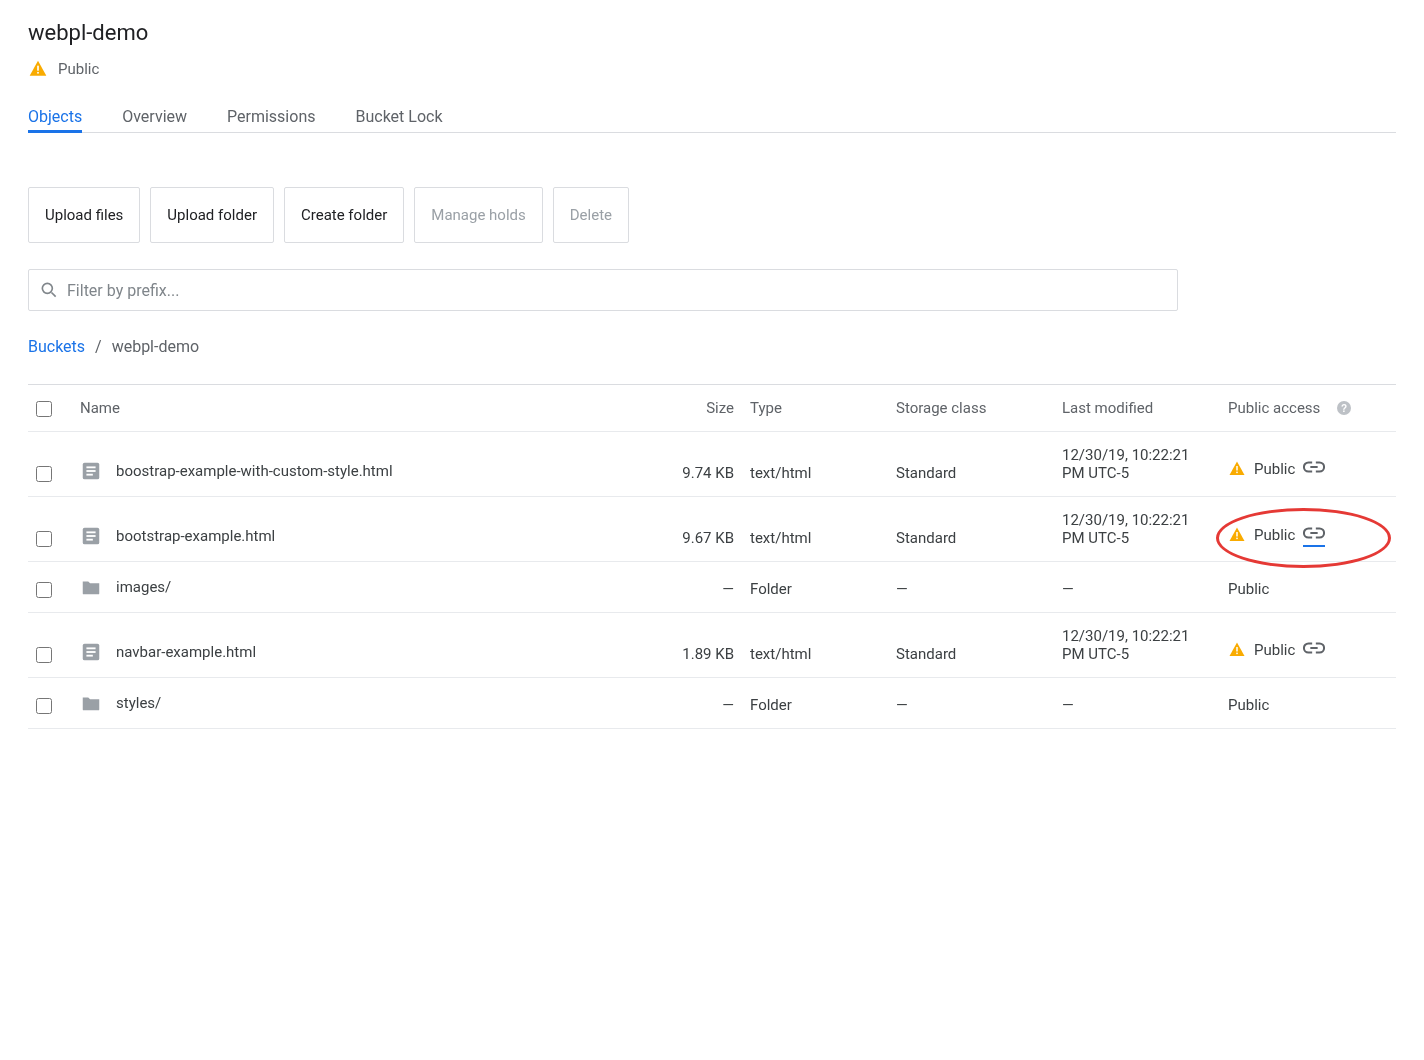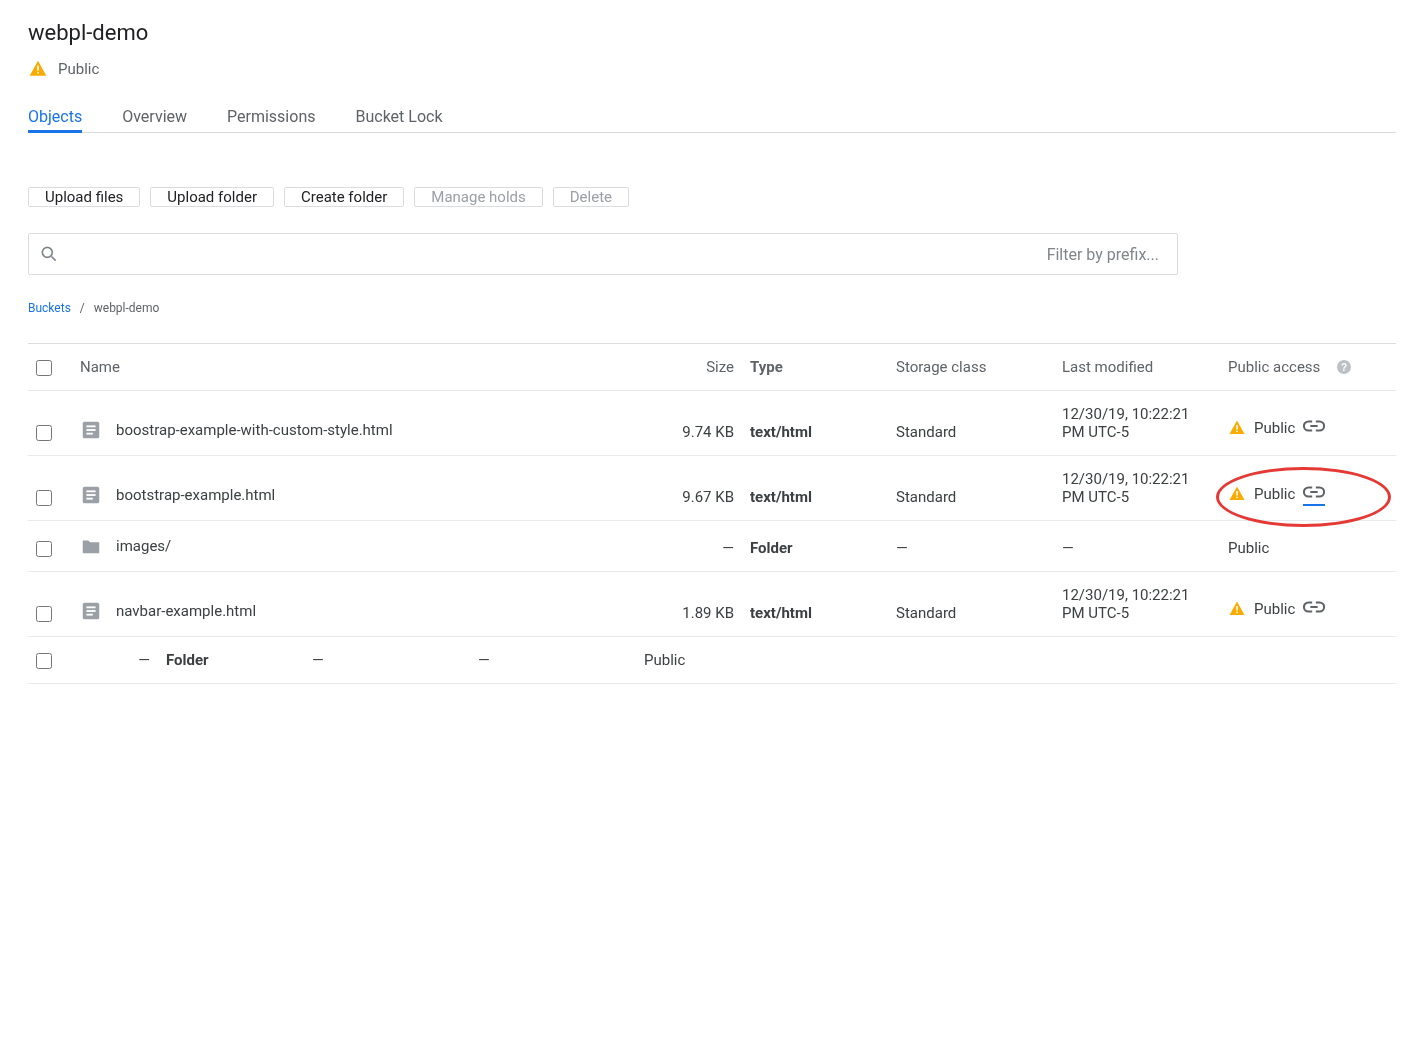--- a/index.html
+++ b/index.html
@@ -49,21 +49,21 @@
     .toolbar {
       display: flex;
       gap: 10px;
       margin-bottom: 26px;
     }
     .btn {
       border: 1px solid #dadce0;
       background: #fff;
       color: #202124;
       font-size: 15px;
-      padding: 0 16px;
+      padding: 18px 16px;
       border-radius: 2px;
       cursor: pointer;
       font-family: inherit;
     }
     .btn.disabled {
       color: #9aa0a6;
       cursor: default;
     }
     .filter-box {
       display: flex;
@@ -77,26 +77,25 @@
       margin-bottom: 26px;
     }
     .filter-box input {
       border: none;
       outline: none;
       font-size: 16px;
       color: #5f6368;
       flex: 1;
       padding: 6px 8px;
       font-family: inherit;
-      text-align: right;
     }
     .filter-box input::placeholder { color: #80868b; }
     .search-icon { width: 20px; height: 20px; fill: #80868b; flex-shrink: 0; }
     .breadcrumb {
-      font-size: 12px;
+      font-size: 16px;
       color: #5f6368;
       margin-bottom: 28px;
     }
     .breadcrumb a { color: #1a73e8; text-decoration: none; }
     .breadcrumb .sep { margin: 0 6px; color: #5f6368; }
     .table-wrap { border-top: 1px solid #dadce0; }
     .hdr-row, .data-row {
       display: flex;
       align-items: flex-end;
       border-bottom: 1px solid #e8eaed;
@@ -108,21 +107,21 @@
       font-size: 15px;
       align-items: flex-start;
     }
     .data-row {
       color: #3c4043;
       font-size: 15px;
     }
     .col-chk { width: 28px; display:flex; align-items:flex-start; padding-top:2px;}
     .col-name { flex: 1; display: flex; align-items: center; gap: 14px; min-width: 0;}
     .col-size { width: 70px; text-align: right; }
-    .col-type { width: 130px; font-weight: bold; }
+    .col-type { width: 130px; }
     .col-storage { width: 150px; }
     .col-modified { width: 150px; }
     .col-access { width: 160px; display:flex; align-items:center; gap:8px; position:relative;}
     .hdr-row .col-access { gap:16px; }
     .file-icon, .folder-icon {
       width: 22px; height: 22px; flex-shrink: 0;
     }
     .link-icon { width: 22px; height: 22px; flex-shrink:0;}
     .help-icon { width:16px; height:16px; fill:#bdc1c6; flex-shrink:0;}
     input[type=checkbox]{
@@ -322,20 +321,26 @@
           <span>Public</span>
           <span class=""><svg class="link-icon" viewBox="0 0 24 24">
               <use href="#i-link"></use>
             </svg></span>
         </div>
       </div>
       <div class="data-row">
         <div class="col-chk">
           <input type="checkbox" style="">
         </div>
+        <div class="col-name">
+          <svg class="folder-icon" viewBox="0 0 24 24">
+            <use href="#i-folder"></use>
+          </svg>
+          <span class="name-text">styles/</span>
+        </div>
         <div class="col-size"><span>—</span></div>
         <div class="col-type"><span>Folder</span></div>
         <div class="col-storage"><span>—</span></div>
         <div class="col-modified"><span>—</span></div>
         <div class="col-access">
           <span>Public</span>
         </div>
       </div>
     </div>
 </div>

